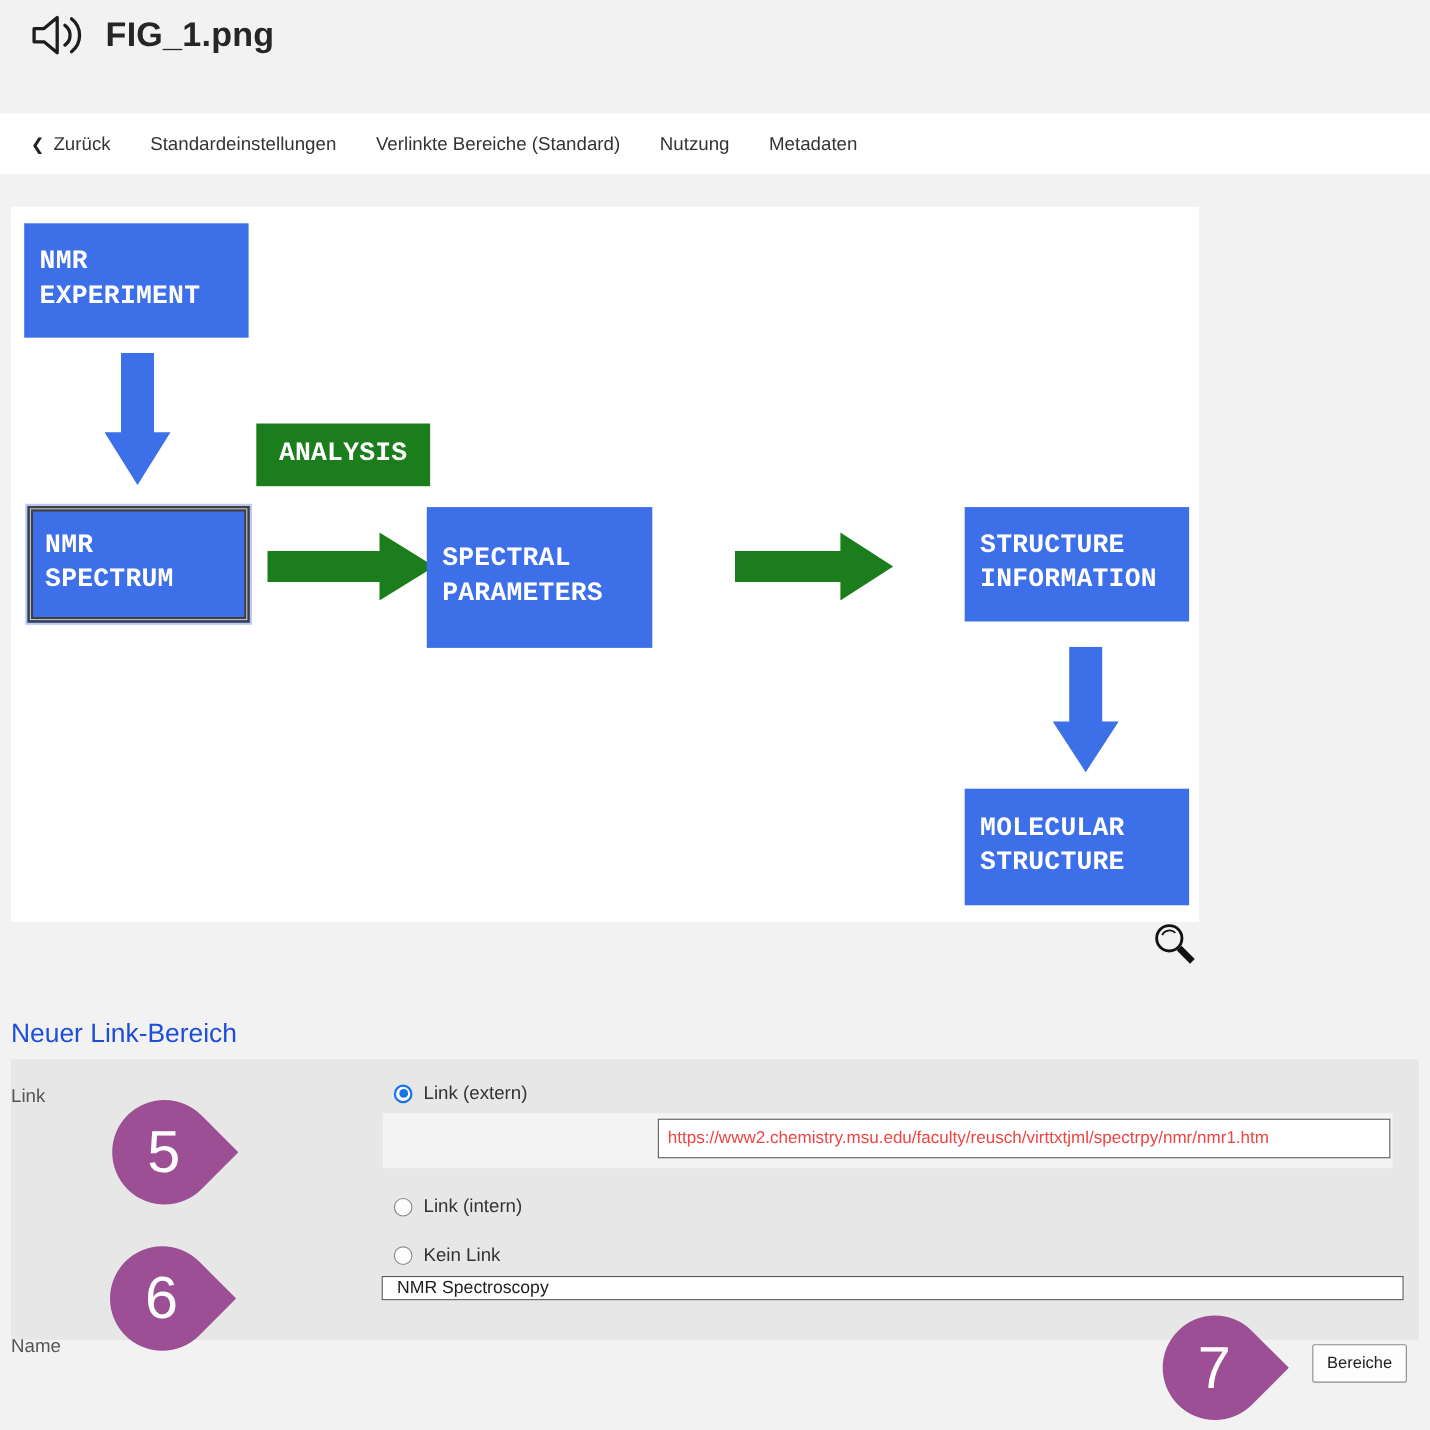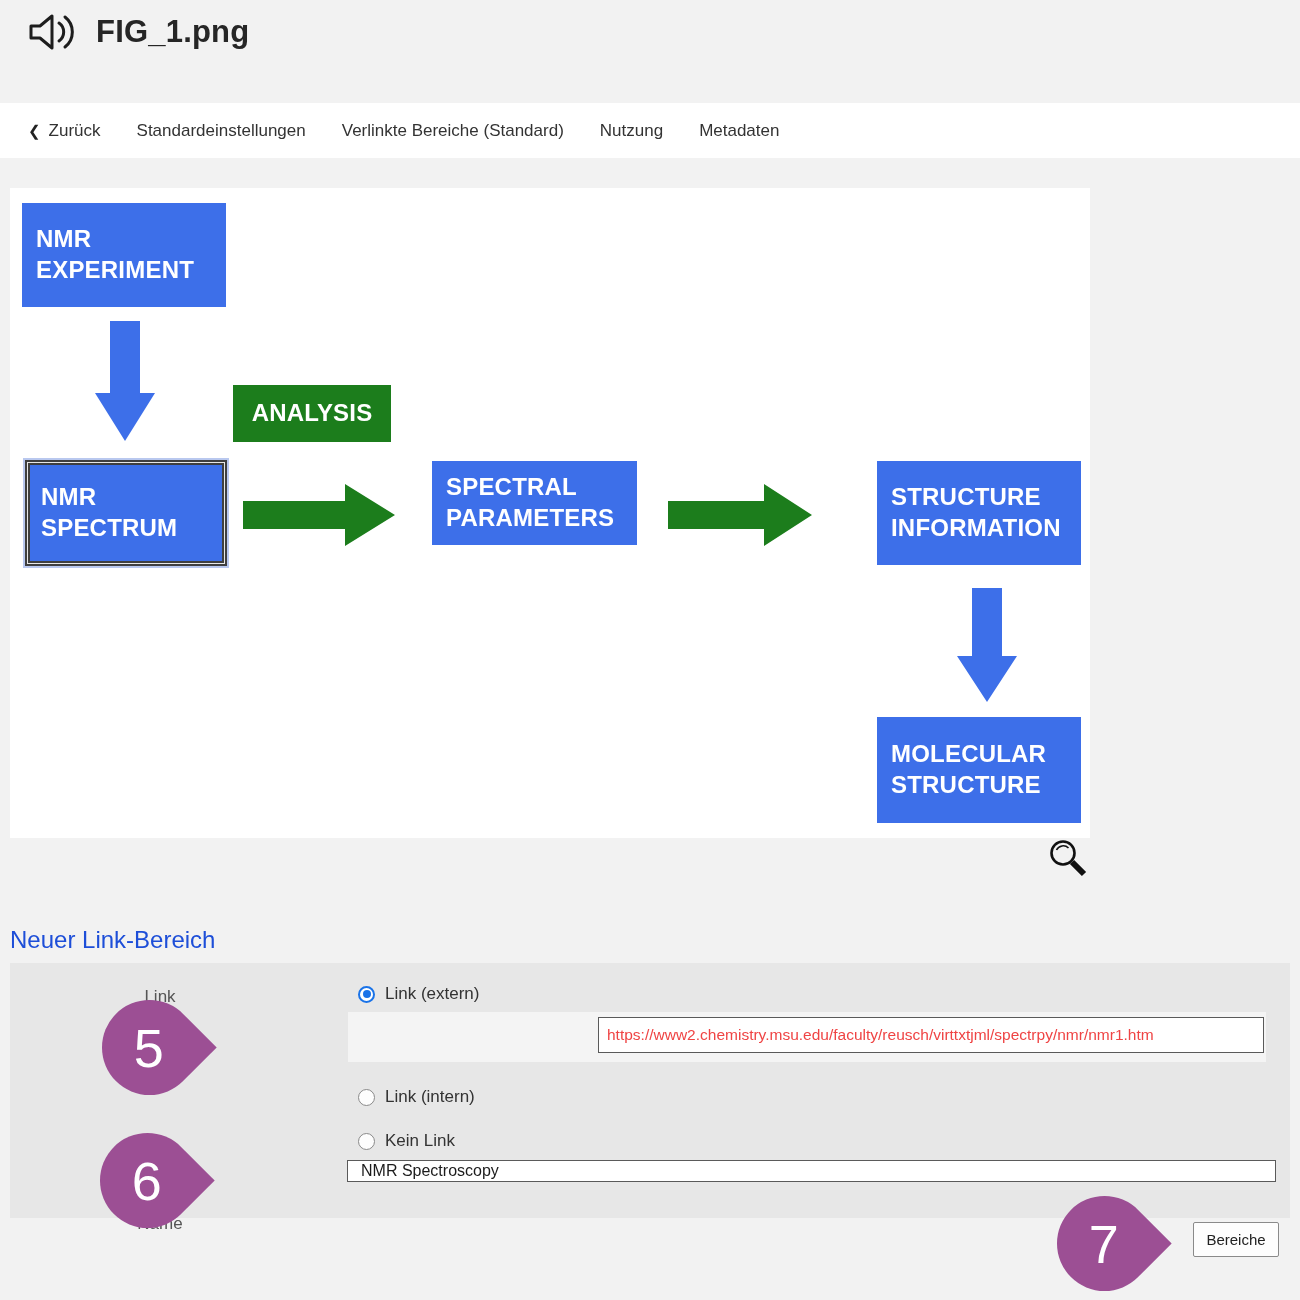--- a/index.html
+++ b/index.html
@@ -24,54 +24,55 @@
   }
   .nav-item { font-size:17px; color:#333; cursor:pointer; }
   .nav-back { display:flex; align-items:center; gap:8px; margin-right:36px; }
   .nav-back .chev { font-size:15px; font-weight:bold; color:#222; }
   .nav-sep { margin-right:36px; }
 
   
   .canvas {
     position:absolute; left:10px; top:188px; width:1080px; height:650px;
     background:#ffffff;
+    font-family:Liberation Mono, monospace;
   }
   .node {
     position:absolute; color:#fff; font-weight:bold; font-size:24px;
     line-height:1.28; white-space:pre-line; display:flex; align-items:center;
     padding-left:14px; letter-spacing:.2px;
   }
   .node.blue  { background:#3D6FE9; }
   .node.green { background:#1C7D1C; justify-content:center; padding-left:0; }
   .node.selected {
     border:2px solid #3f3f3f;
     box-shadow: inset 0 0 0 1px #e7e7e7, inset 0 0 0 3px #3f3f3f, 0 0 0 2px #b9c8ef;
   }
   .n-experiment { left:12px;  top:15px;  width:204px; height:104px; }
   .n-spectrum   { left:15px;  top:272px; width:202px; height:106px; }
   .n-analysis   { left:223px; top:197px; width:158px; height:57px; }
-  .n-spectral   { left:422px; top:273px; width:205px; height:84px; }
+  .n-spectral   { left:378px; top:273px; width:205px; height:128px; }
   .n-interp     { left:602px; top:197px; width:257px; height:57px; }
   .n-structure  { left:867px; top:273px; width:204px; height:104px; }
   .n-molecular  { left:867px; top:529px; width:204px; height:106px; }
   .arrow { position:absolute; }
   .a-down1  { left:85px;  top:133px; }
   .a-right1 { left:233px; top:296px; }
   .a-right2 { left:658px; top:296px; }
   .a-down2  { left:947px; top:400px; }
 
   .magnifier { position:absolute; left:1046px; top:838px; width:46px; height:42px; cursor:pointer; }
 
   
   .section-heading { position:absolute; left:10px; top:926px; font-size:24px; color:#1d4ed8; }
   .panel {
     position:absolute; left:10px; top:963px; width:1280px; height:255px;
     background:#e7e7e7;
   }
-  .label-col { position:absolute; width:300px; text-align:center; font-size:17px; color:#555; }
+  .label-col { position:absolute; width:300px; text-align:left; font-size:17px; color:#555; }
   .lbl-link { left:0; top:24px; }
   .lbl-name { left:0; top:204px;margin-top:47px; }
 
   .radio-row { position:absolute; display:flex; align-items:center; gap:10px; font-size:17px; color:#333; }
   .r-extern { left:348px; top:21px; }
   .r-intern { left:348px; top:124px; }
   .r-kein   { left:348px; top:158px;margin-top:10px; }
   .radio {
     width:17px; height:17px; border-radius:50%;
     border:1.5px solid #8a8a8a; background:#fdfdfd; position:relative; flex:0 0 auto;

